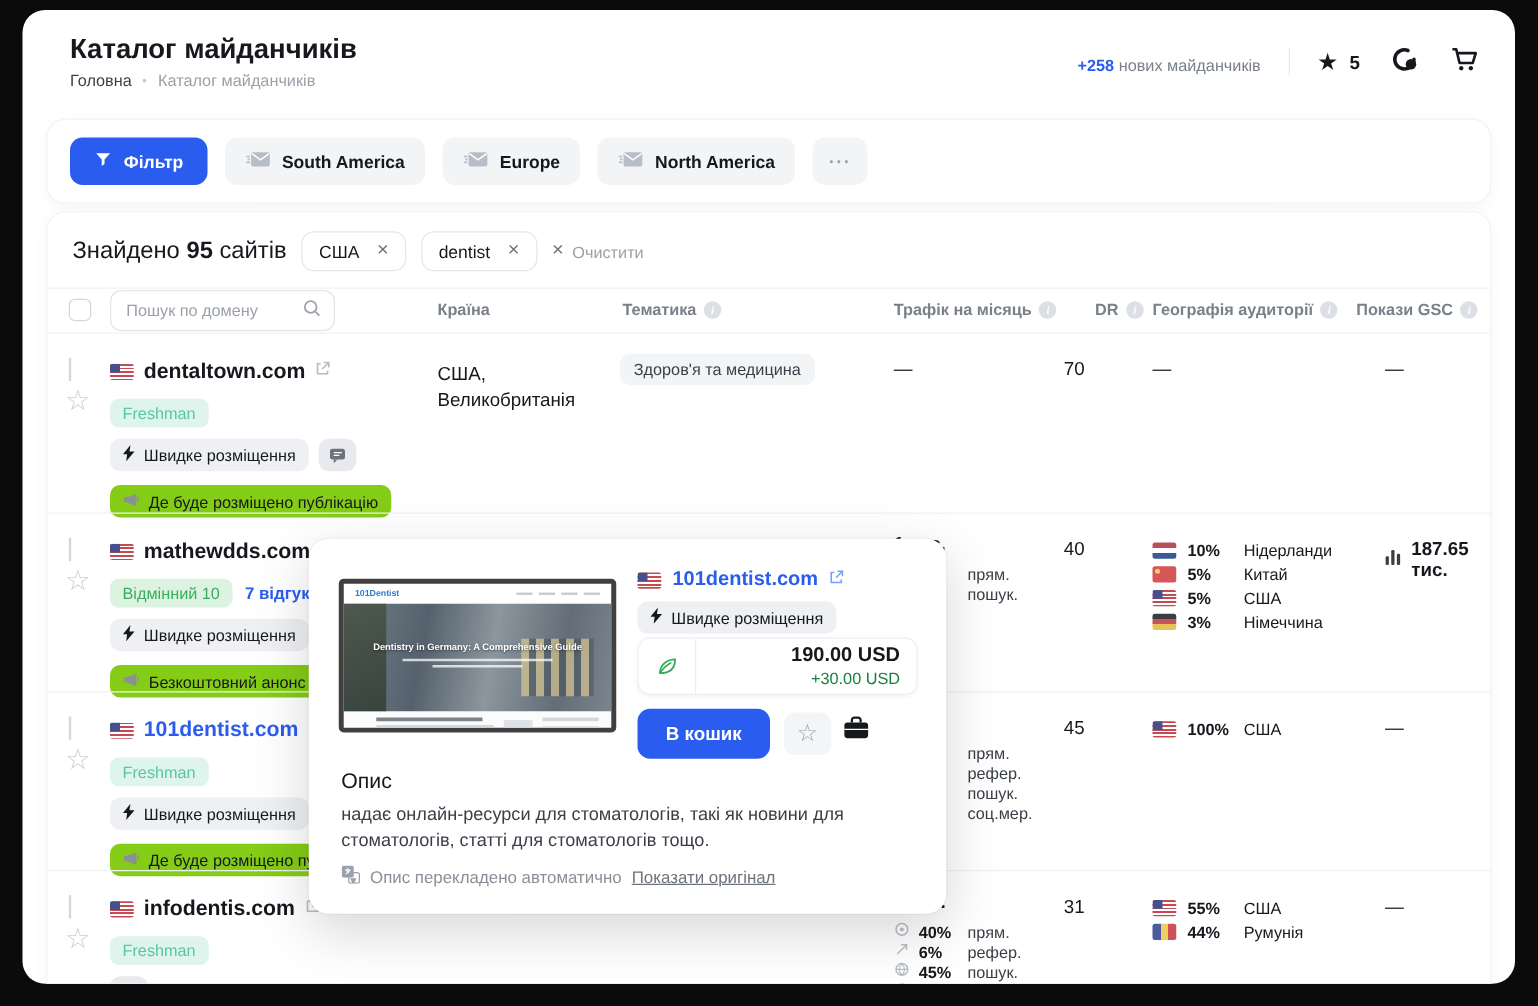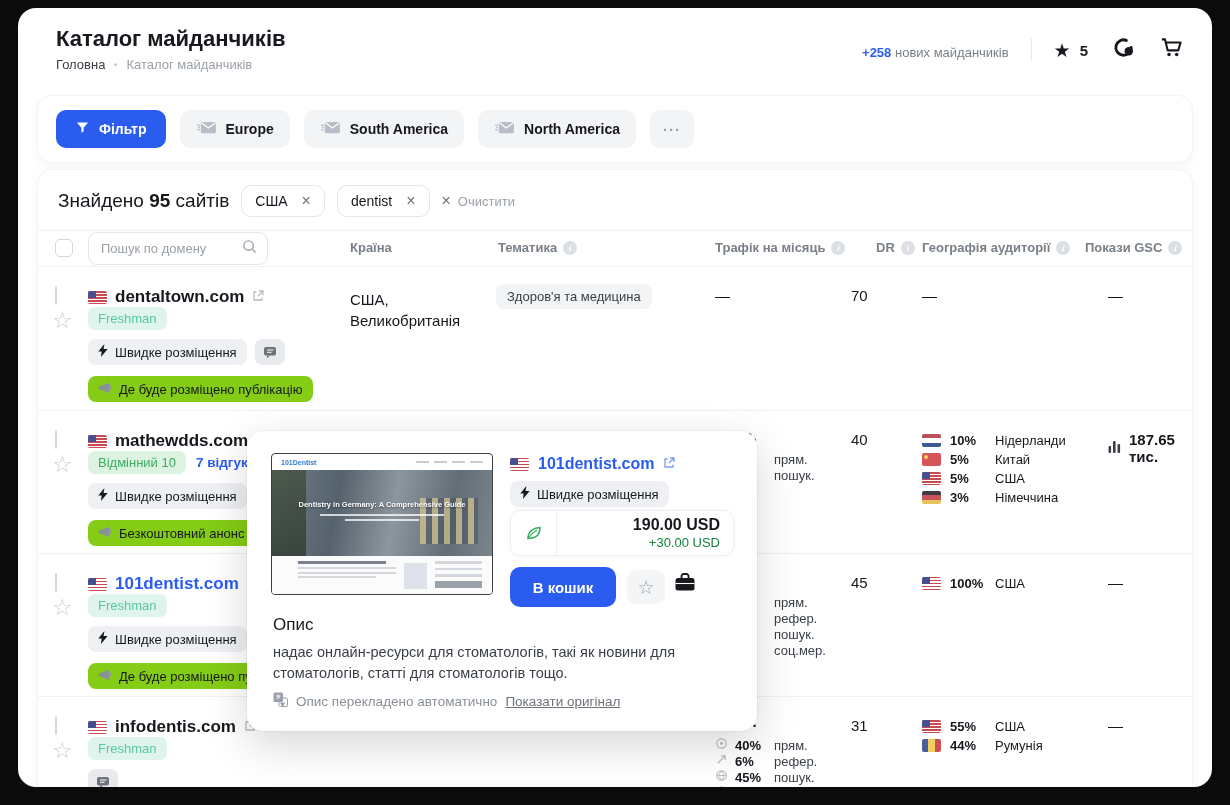--- a/index.html
+++ b/index.html
@@ -59,21 +59,21 @@
   .domain { font-size:17px; font-weight:700; color:#16181d; text-decoration:none; cursor:pointer; }
   .domain.hovered { color:#2b5cf0; }
   .flag { width:19px; height:13px; border-radius:2px; display:inline-block; background:#ddd; position:relative; overflow:hidden; flex:none; }
   .flag-us { background:repeating-linear-gradient(#c64a52 0 1.5px,#fff 1.5px 3px); }
   .flag-us::after { content:""; position:absolute; left:0; top:0; width:8px; height:7px; background:#46508e; }
   .flag-nl { background:linear-gradient(#b8525a 0 34%,#fff 34% 66%,#3c5a96 66%); }
   .flag-cn { background:#d6565a; }
   .flag-cn::after { content:""; position:absolute; left:2px; top:1.5px; width:4px; height:4px; border-radius:50%; background:#f5d265; }
   .flag-de { background:linear-gradient(#3a3d42 0 34%,#c8545b 34% 66%,#e8c35c 66%); }
   .flag-ro { background:linear-gradient(90deg,#4a5c9e 0 34%,#f0cf5e 34% 66%,#cf5058 66%); }
-  .badge-line { margin-top:0; display:flex; gap:10px; align-items:center;text-align:right; }
+  .badge-line { margin-top:12px; display:flex; gap:10px; align-items:center;text-align:right; }
   .badge { font-size:13px; padding:4px 10px; border-radius:7px; font-weight:500; }
   .badge-mint { background:#def4ec; color:#58c7a2; }
   .badge-green { background:#dcf3e2; color:#3aad5e; }
   .reviews-link { color:#2b5cf0; font-size:13.5px; font-weight:600; cursor:pointer; }
   .tag-line { margin-top:9px; display:flex; gap:8px; align-items:center; }
   .tag { background:#eef0f3; border-radius:8px; padding:5px 10px; font-size:13px; color:#16181d; display:flex; gap:7px; align-items:center; font-weight:500; white-space:nowrap; }
   .tag-comment { background:#e8eaee; border-radius:8px; width:30px; height:26px; display:flex; align-items:center; justify-content:center; cursor:pointer; }
   .extra-line { margin-top:11px; display:flex; }
   .tag-extra { background:#84cc16; color:#16181d; font-weight:400; }
   .c-country { position:absolute; left:312px; top:22px; width:128px; font-size:15px; color:#16181d; line-height:1.4; }
@@ -88,21 +88,21 @@
   .c-dr { position:absolute; left:813px; top:20px; font-size:15px; color:#16181d; }
   .c-geo { position:absolute; left:884px; top:20px; }
   .g-line { display:flex; gap:9px; align-items:center; height:19px; font-size:13px; color:#16181d; }
   .g-pct { font-weight:700; min-width:36px; }
   .c-gsc { position:absolute; left:1070px; top:20px; font-size:15px; color:#16181d; }
   .gsc-wrap { display:flex; gap:8px; align-items:center; font-weight:700; }
   .dash { color:#16181d; font-size:15px; }
 
   
   .popup { position:absolute; left:229px; top:423px; width:510px; height:300px; background:#fff; border-radius:16px; box-shadow:0 14px 44px rgba(0,0,0,.16), 0 0 0 1px rgba(0,0,0,.04); z-index:40; }
-  .thumb { position:absolute; left:24px; top:22px; width:222px; height:142px; border:1px solid #404040; border-radius:4px; overflow:hidden; background:#fff; cursor:pointer; }
+  .thumb { position:absolute; left:24px; top:32px; width:222px; height:123px; border:4px solid #404040; border-radius:4px; overflow:hidden; background:#fff; cursor:pointer; }
   .th-bar { height:16px; display:flex; align-items:center; justify-content:space-between; padding:0 9px; }
   .th-logo { font-size:7px; font-weight:700; color:#2b7cd3; }
   .th-nav { display:flex; gap:5px; }
   .th-nav i { width:13px; height:2px; background:#c9cdd2; }
   .th-hero { height:86px; position:relative; background:linear-gradient(100deg,#74808a 0%,#55616c 30%,#8c969e 55%,#626d77 80%,#7b858e 100%); }
   .th-hero::before { content:""; position:absolute; left:0; top:0; width:34px; height:100%; background:linear-gradient(#44503f,#2e3a30); opacity:.8; }
   .th-hero::after { content:""; position:absolute; right:14px; top:28px; width:58px; height:46px; background:repeating-linear-gradient(90deg,rgba(245,220,150,.55) 0 6px, rgba(60,70,80,.4) 6px 12px); }
   .th-title { position:absolute; left:10%; right:10%; top:30px; text-align:center; color:#fff; font-size:7.5px; font-weight:700; z-index:2; text-shadow:0 1px 2px rgba(0,0,0,.5); }
   .th-sub { position:absolute; left:22%; right:22%; top:44px; z-index:2; }
   .th-sub i { display:block; height:2px; background:rgba(255,255,255,.75); margin-bottom:3px; }
@@ -170,29 +170,29 @@
             <path d="M3 4h18l-7.2 8.2V18l-3.6 2.4v-8.2z" fill="#fff"></path>
           </svg></span>
       <span>Фільтр</span>
     </button>
     <button class="chip">
       <span><svg width="21" height="15" viewBox="0 0 22 16">
             <rect x="5" y="2" width="16" height="12" rx="1.6" fill="#b8bec7"></rect>
             <path d="M5.6 3l7.4 5.4L20.4 3" fill="none" stroke="#fff" stroke-width="1.3"></path>
             <path d="M1 5.5h3M2 8h2M1 10.5h3" stroke="#b8bec7" stroke-width="1.4"></path>
           </svg></span>
-      <span>Europe</span>
+      <span>South America</span>
     </button>
     <button class="chip">
       <span><svg width="21" height="15" viewBox="0 0 22 16">
             <rect x="5" y="2" width="16" height="12" rx="1.6" fill="#b8bec7"></rect>
             <path d="M5.6 3l7.4 5.4L20.4 3" fill="none" stroke="#fff" stroke-width="1.3"></path>
             <path d="M1 5.5h3M2 8h2M1 10.5h3" stroke="#b8bec7" stroke-width="1.4"></path>
           </svg></span>
-      <span>South America</span>
+      <span>Europe</span>
     </button>
     <button class="chip">
       <span><svg width="21" height="15" viewBox="0 0 22 16">
             <rect x="5" y="2" width="16" height="12" rx="1.6" fill="#b8bec7"></rect>
             <path d="M5.6 3l7.4 5.4L20.4 3" fill="none" stroke="#fff" stroke-width="1.3"></path>
             <path d="M1 5.5h3M2 8h2M1 10.5h3" stroke="#b8bec7" stroke-width="1.4"></path>
           </svg></span>
       <span>North America</span>
     </button>
     <button class="chip chip-more">···</button>

